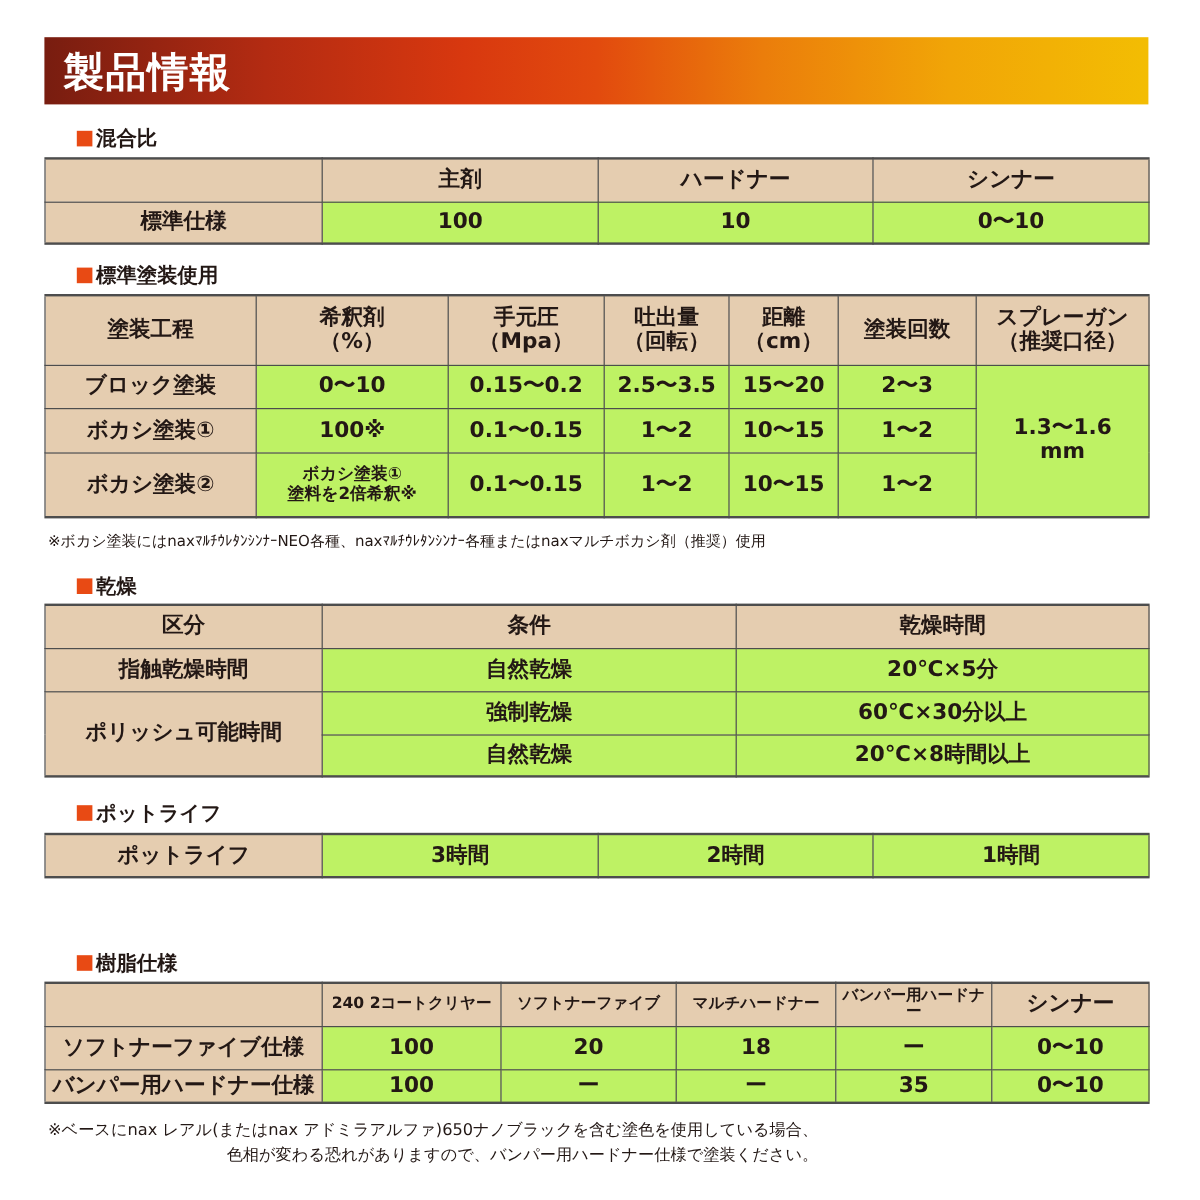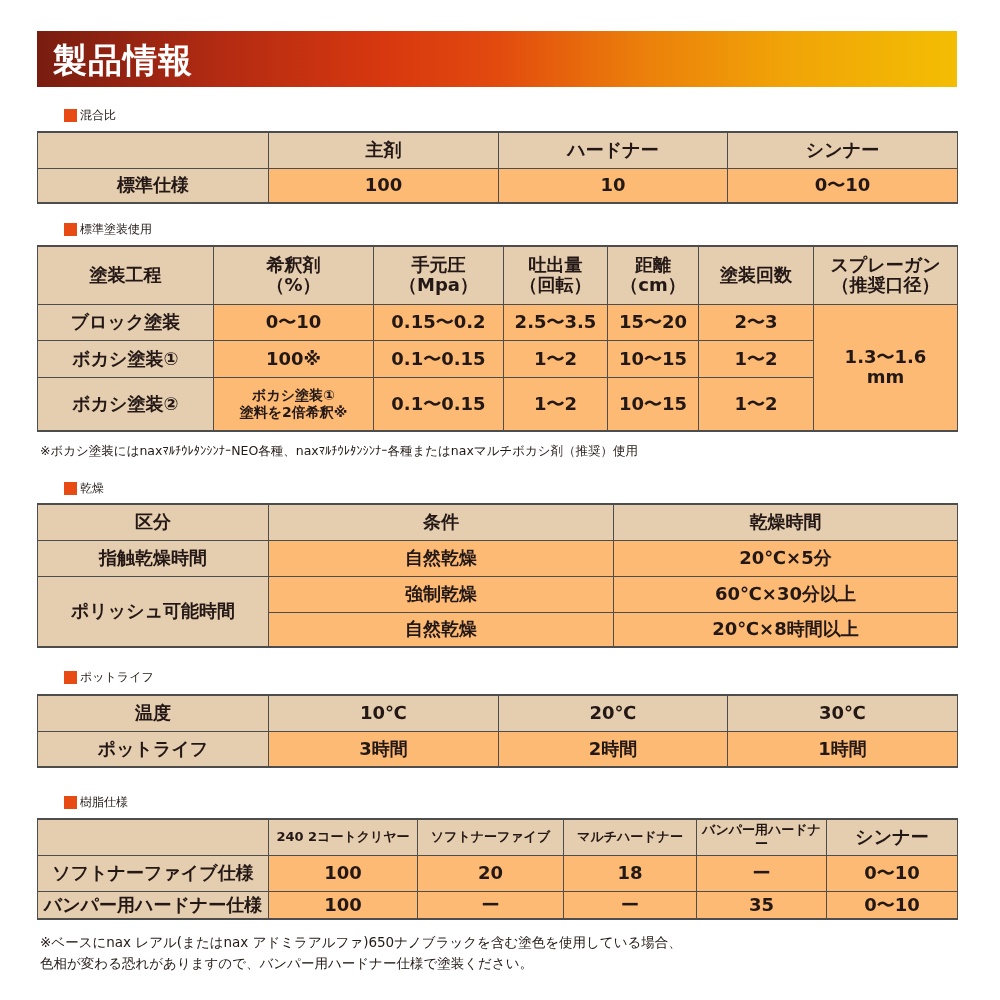--- a/index.html
+++ b/index.html
@@ -10,46 +10,46 @@
     position: absolute; left: 37px; top: 31px; width: 920px; height: 56px;
     background: linear-gradient(90deg, #781d10 0%, #b32b12 20%, #d8380f 38%, #e24a0e 50%, #eb7d0b 65%, #f1a507 82%, #f3bd03 100%);
   }
   .banner h1 {
     position: absolute; left: 16px; top: 7px;
     font-family: "DejaVu Sans", sans-serif; font-weight: bold; font-size: 34px;
     color: #ffffff; letter-spacing: 1px;
   }
 
   .section-title {
-    position: absolute; left: 40px; font-size: 12px; font-weight: normal; color: #231815;
+    position: absolute; left: 40px; font-size: 17px; font-weight: bold; color: #231815;
     display: flex; align-items: center; height: 22px; padding-left: 24px;
   }
   .section-title .sq {
     width: 13px; height: 13px; background: #e84a14; display: inline-block; margin-right: 3px;
   }
 
   table.spec {
     position: absolute; left: 37px; width: 920px;
     border-collapse: collapse; table-layout: fixed;
   }
   table.spec td {
     border: 1px solid #4d4d4d;
     text-align: center; vertical-align: middle;
     font-size: 18px; line-height: 1.1; padding: 0 2px;
     color: #231815;
   }
   table.spec { border-top: 2px solid #4d4d4d; border-bottom: 2px solid #4d4d4d; font-weight: bold; }
   table.spec td.h { background: #e5cdb0; }
-  table.spec td.w { background: #fdba74; }
+  table.spec td.w { background: #bef264; }
   table.spec td.small { font-size: 14px; line-height: 1.2; }
   table.spec td.tiny { font-size: 13px; }
   .dual { display: block; }
 
   .note { position: absolute; left: 40px; font-size: 12.5px; color: #231815; white-space: nowrap; }
-  .note2 { position: absolute; left: 40px; font-size: 13.5px; color: #231815; line-height: 21px; white-space: nowrap; }
+  .note2 { position: absolute; left: 40px; font-size: 13.5px; color: #231815; line-height: 21px; white-space: nowrap; text-align: right; }
 </style>
 </head>
 <body>
 
 <div class="banner">
   <h1>製品情報</h1>
 </div>
 
 <div class="section-title" style="top:104px;">
   <span class="sq"></span>
@@ -194,26 +194,20 @@
   <span>ポットライフ</span>
 </div>
 <table class="spec" style="top:694px;">
   <colgroup>
       <col style="width:231px">
       <col style="width:230px">
       <col style="width:229px">
       <col style="width:230px">
     </colgroup>
   <tbody>
-      <tr style="height:36px;">
-    <td class="h">温度</td>
-    <td class="h">10℃</td>
-    <td class="h">20℃</td>
-    <td class="h">30℃</td>
-  </tr>
   <tr style="height:36px;">
     <td class="h">ポットライフ</td>
     <td class="w">3時間</td>
     <td class="w">2時間</td>
     <td class="w">1時間</td>
   </tr>
 </tbody>
   </table>
 
 <div class="section-title" style="top:791px;">

